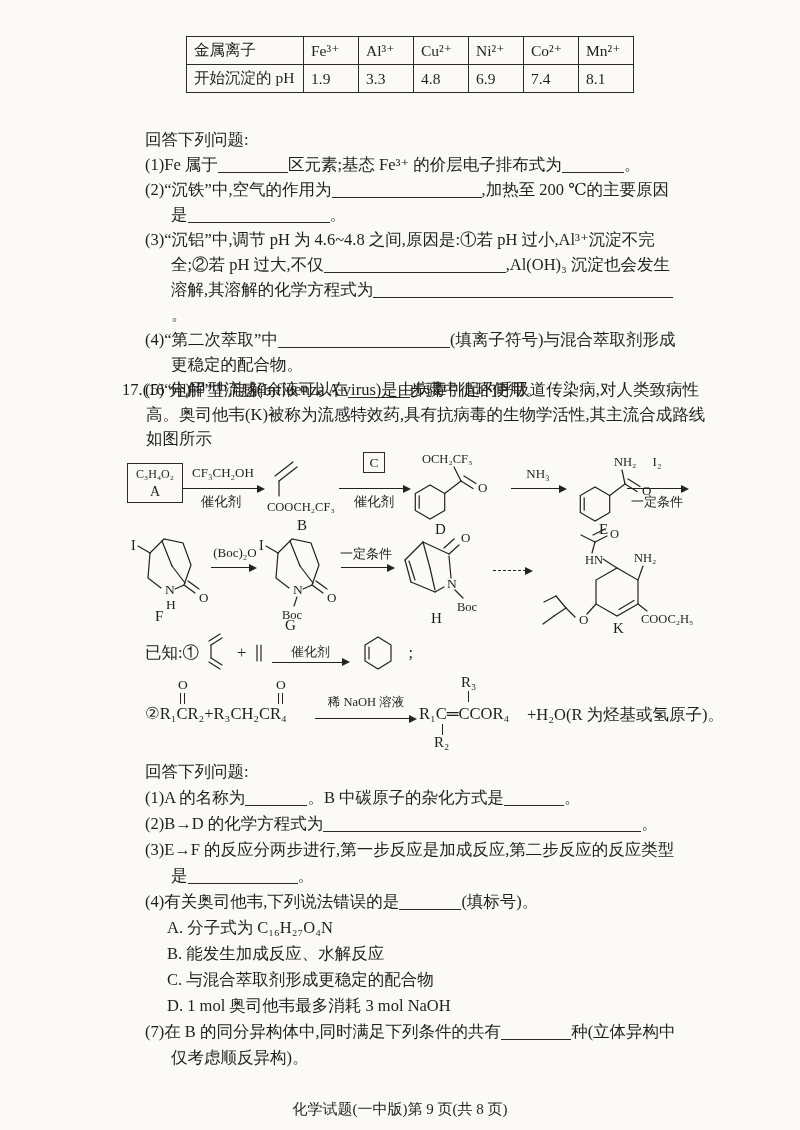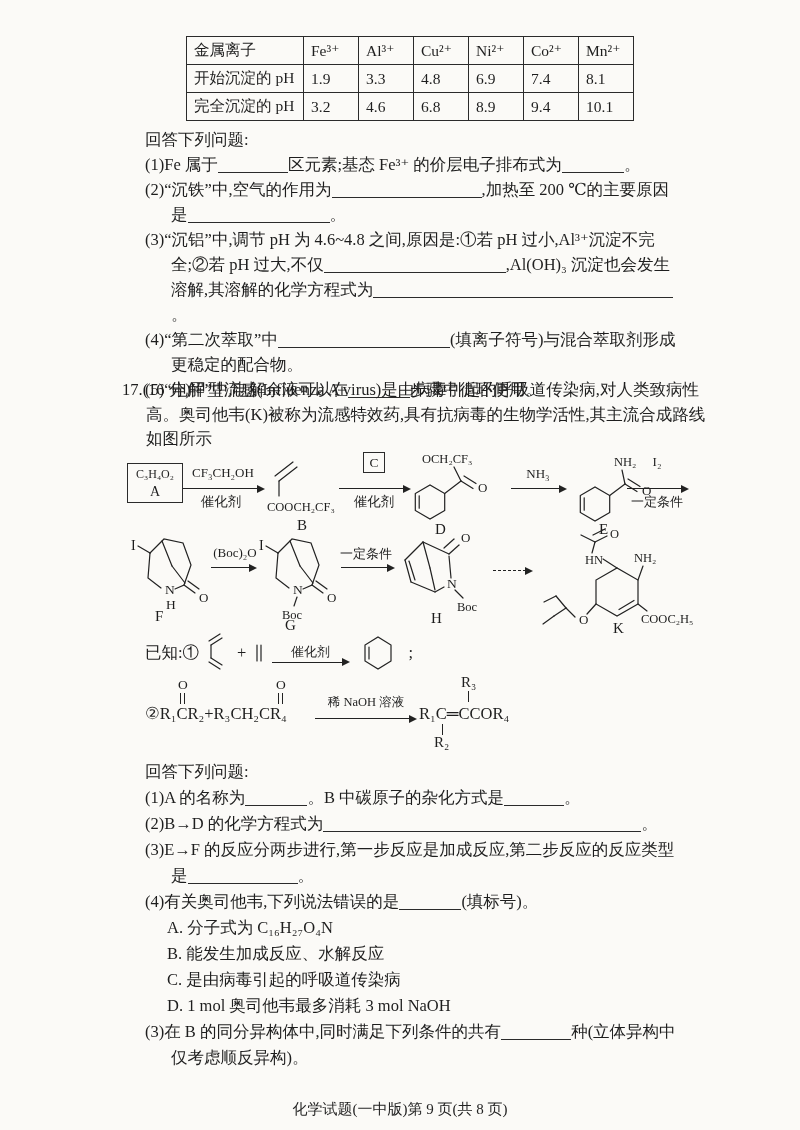--- a/index.html
+++ b/index.html
@@ -63,29 +63,20 @@
       <td class="val">Mn²⁺</td>
     </tr>
     <tr>
       <td class="first">开始沉淀的 pH</td>
       <td class="val">1.9</td>
       <td class="val">3.3</td>
       <td class="val">4.8</td>
       <td class="val">6.9</td>
       <td class="val">7.4</td>
       <td class="val">8.1</td>
-    </tr>
-    <tr>
-      <td class="first">完全沉淀的 pH</td>
-      <td class="val">3.2</td>
-      <td class="val">4.6</td>
-      <td class="val">6.8</td>
-      <td class="val">8.9</td>
-      <td class="val">9.4</td>
-      <td class="val">10.1</td>
     </tr>
   </tbody>
     </table>
 
   <div class="q16">
     <div>回答下列问题:</div>
     <div class="item"><span>(1)Fe 属于</span><span class="u" style="width:70px"></span><span>区元素;基态 Fe³⁺ 的价层电子排布式为</span><span class="u" style="width:62px"></span><span>。</span></div>
     <div class="item"><span>(2)“沉铁”中,空气的作用为</span><span class="u" style="width:150px"></span><span>,加热至 200 ℃的主要原因是</span><span class="u" style="width:142px"></span><span>。</span></div>
     <div class="item"><span>(3)“沉铝”中,调节 pH 为 4.6~4.8 之间,原因是:①若 pH 过小,Al³⁺沉淀不完全;②若 pH 过大,不仅</span><span class="u" style="width:182px"></span><span>,Al(OH)₃ 沉淀也会发生溶解,其溶解的化学方程式为</span><span class="u" style="width:300px"></span><span>。</span></div>
     <div class="item"><span>(4)“第二次萃取”中</span><span class="u" style="width:172px"></span><span>(填离子符号)与混合萃取剂形成更稳定的配合物。</span></div>
@@ -266,29 +257,30 @@
       <span class="o">O</span>
       <span class="dbond"></span>
     </div>
     <span class="abs" style="left:166px;top:18px;width:110px;text-align:center;font-size:12.5px;">稀 NaOH 溶液</span>
     <div class="ar" style="left:170px;top:42px;width:100px;"></div>
     <span class="abs sm" style="left:316px;top:-2px;">R₃</span>
     <div class="vbar" style="left:323px;top:15px;"></div>
     <span class="abs" style="left:274px;top:28px;">R₁C═CCOR₄</span>
     <div class="vbar" style="left:297px;top:48px;"></div>
     <span class="abs sm" style="left:289px;top:58px;">R₂</span>
+    <span class="abs" style="left:382px;top:28px;">+H₂O(R 为烃基或氢原子)。</span>
   </div>
 
   <div class="q17q">
     <div>回答下列问题:</div>
     <div class="item"><span>(1)A 的名称为</span><span class="u" style="width:62px"></span><span>。B 中碳原子的杂化方式是</span><span class="u" style="width:60px"></span><span>。</span></div>
     <div class="item"><span>(2)B→D 的化学方程式为</span><span class="u" style="width:318px"></span><span>。</span></div>
     <div class="item"><span>(3)E→F 的反应分两步进行,第一步反应是加成反应,第二步反应的反应类型是</span><span class="u" style="width:110px"></span><span>。</span></div>
     <div class="item"><span>(4)有关奥司他韦,下列说法错误的是</span><span class="u" style="width:62px"></span><span>(填标号)。</span></div>
     <div class="opt">A. 分子式为 C₁₆H₂₇O₄N</div>
     <div class="opt">B. 能发生加成反应、水解反应</div>
-    <div class="opt">C. 是由病毒引起的呼吸道传染病</div>
+    <div class="opt">C. 与混合萃取剂形成更稳定的配合物</div>
     <div class="opt">D. 1 mol 奥司他韦最多消耗 3 mol NaOH</div>
-    <div class="item"><span>(3)在 B 的同分异构体中,同时满足下列条件的共有</span><span class="u" style="width:70px"></span><span>种(立体异构中仅考虑顺反异构)。</span></div>
+    <div class="item"><span>(7)在 B 的同分异构体中,同时满足下列条件的共有</span><span class="u" style="width:70px"></span><span>种(立体异构中仅考虑顺反异构)。</span></div>
   </div>
 
   <div class="footer">化学试题(一中版)第 9 页(共 8 页)</div>
 </div>
 
 </body></html>

